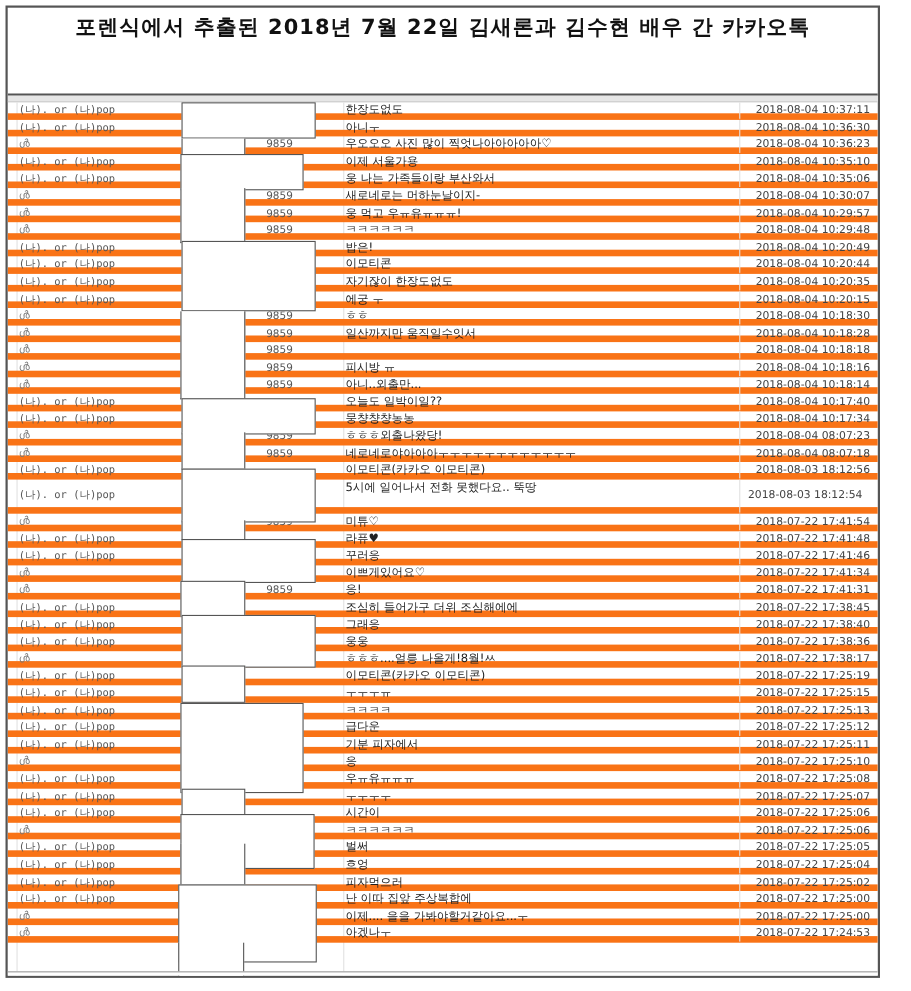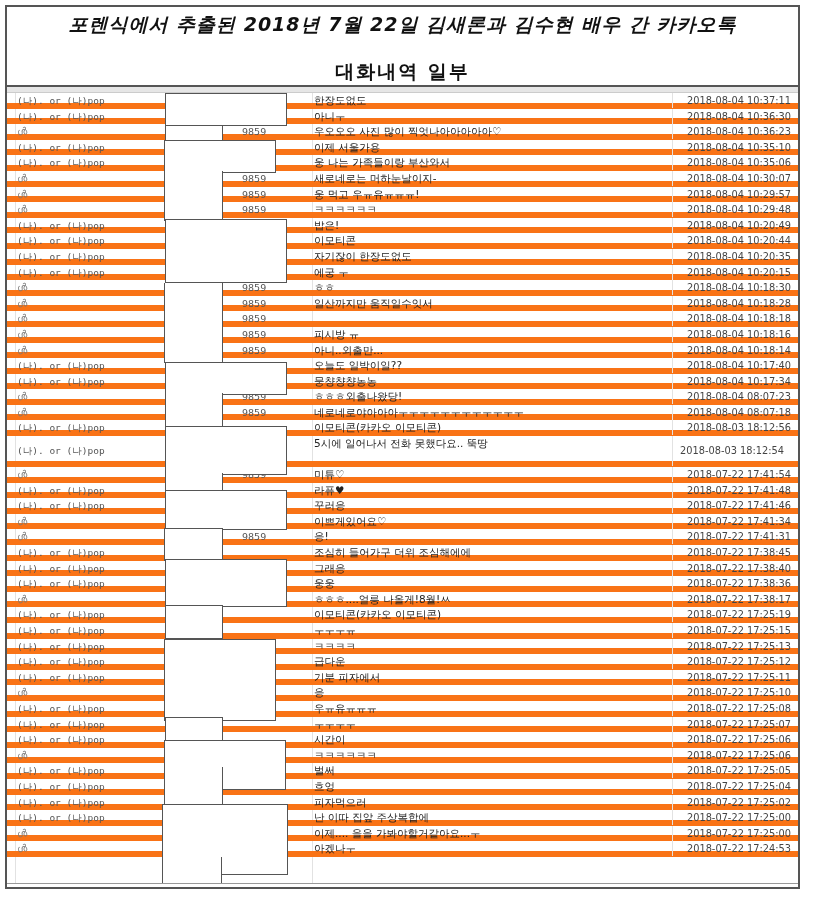--- a/index.html
+++ b/index.html
@@ -3,21 +3,21 @@
 <meta charset="utf-8">
 <style>
   html, body { margin:0; padding:0; background:#ffffff; }
   body { width:828px; height:901px; position:relative; overflow:hidden;
          font-family:"DejaVu Sans", sans-serif; color:#333; }
   .doc { position:absolute; left:5px; top:5px; width:795px; height:884px;
          border:2px solid #555; box-sizing:border-box; background:#fff; overflow:hidden; }
   .title-box { position:absolute; left:0; top:0; width:100%; height:80px;
                border-bottom:2px solid #555; box-sizing:border-box; text-align:center; }
   .title-line1 { position:absolute; left:0; right:0; top:5px; font-size:19px; font-weight:bold;
-                 letter-spacing:1px; color:#111;font-style:italic; }
+                 letter-spacing:1px; color:#111; }
   .title-line2 { position:absolute; left:0; right:0; top:52px; font-size:19px; font-weight:bold;
                  letter-spacing:2px; color:#111; }
   .header-strip { position:absolute; left:0; top:80px; width:100%; height:5px;
                   background:#e6e6e6; border-bottom:1px solid #ccc; }
   .rows { position:absolute; left:0; top:86px; width:100%; }
   .row { position:relative; height:15.6px; border-bottom:6px solid #f97316; box-sizing:border-box;
          font-size:10.5px; line-height:15px; white-space:nowrap; }
   .row.tall { height:31px; }
   .row.tall .msg { line-height:13px; white-space:normal; top:1px; }
   .row.tall .ts { line-height:30px;text-align:center; }
@@ -31,21 +31,20 @@
   .col-line { position:absolute; top:86px; bottom:0; width:1px; background:#e2e2e2; }
   .redact { position:absolute; background:#fff; border:1.5px solid #555; box-sizing:border-box; }
   .bottom-rule { position:absolute; left:0; right:0; bottom:0; height:3px; background:#fff; border-top:1px solid #999; }
 </style>
 </head>
 <body>
 
 <div class="doc">
   <div class="title-box">
     <div class="title-line1">포렌식에서 추출된 2018년 7월 22일 김새론과 김수현 배우 간 카카오톡</div>
-    <div class="title-line2">대화내역 일부</div>
   </div>
   <div class="header-strip"></div>
 
   <div class="col-line" style="left:8px"></div>
   <div class="col-line" style="left:305px"></div>
 
   <div class="rows" id="rows">
       <div class="row">
     <span class="sender">(나). or (나)pop</span>
     <span class="uid" style="border-left: none;"></span>

